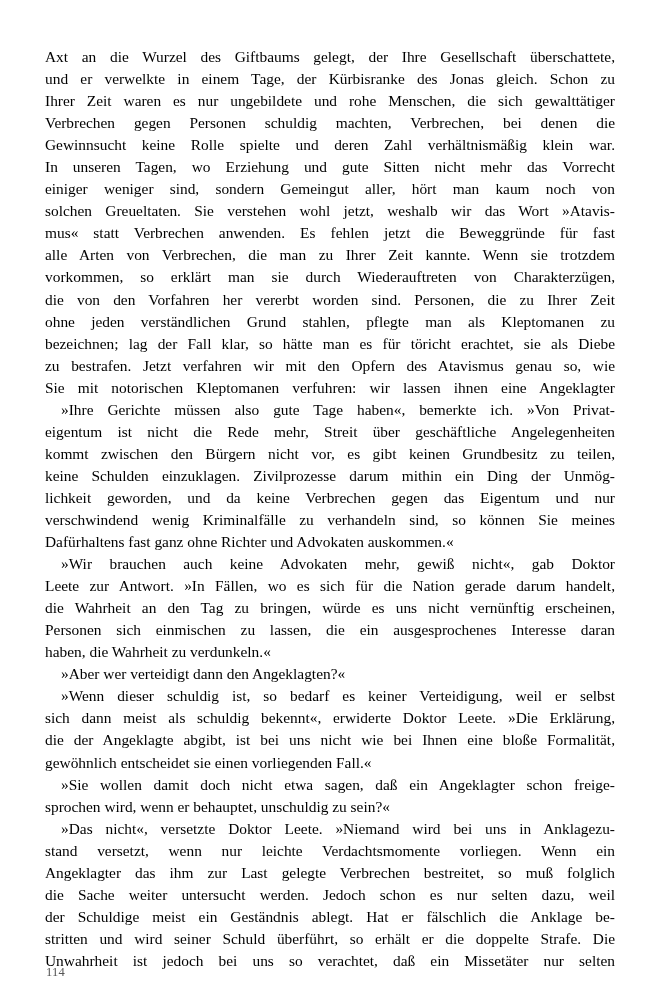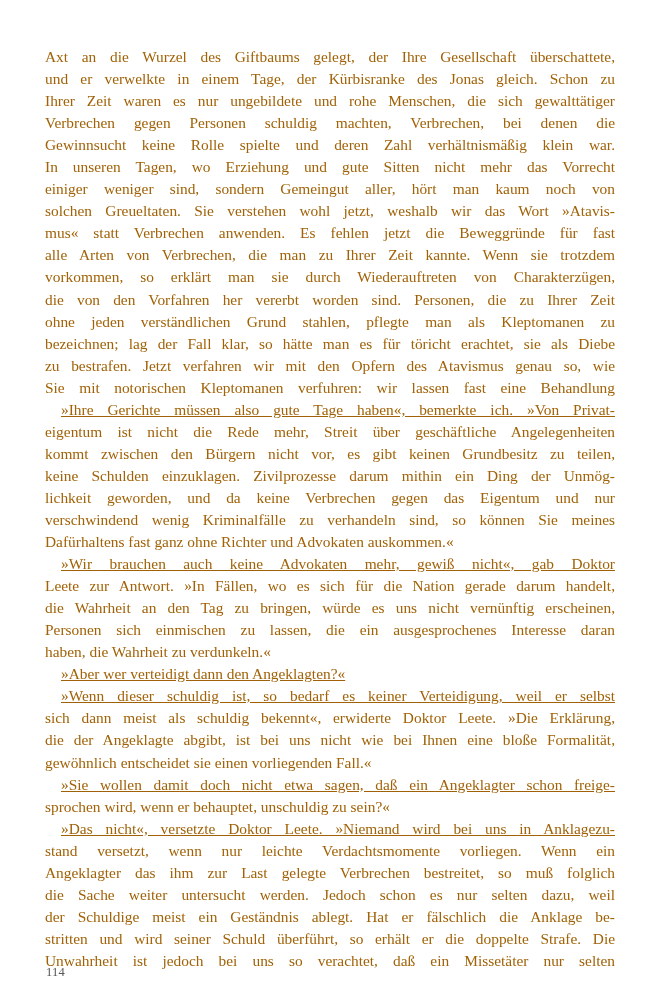--- a/index.html
+++ b/index.html
@@ -19,41 +19,40 @@
   .text-column {
     position: absolute;
     left: 45px;
     top: 46px;
     width: 570px;
   }
   .para {
     margin: 0;
     font-size: 15.4px;
     line-height: 22.05px;
-    color: #a16207;
+    color: #000000;
     text-align: left;
     -webkit-font-smoothing: antialiased;
   }
   
   .line {
     display: block;
     width: 100%;
     text-align: justify;
     text-align-last: justify;
     white-space: nowrap;
   }
   
   .line.flush {
     text-align: left;
     text-align-last: left;
   }
   
   .line.indent {
     text-indent: 16px;
-    text-decoration: underline;
   }
   .page-number {
     position: absolute;
     left: 46px;
     top: 929px;
     font-size: 12.5px;
     line-height: 14px;
     color: #555555;
     letter-spacing: 0.2px;
     margin-top: 36px;
@@ -74,21 +73,21 @@
         <span class="line">In unseren Tagen, wo Erziehung und gute Sitten nicht mehr das Vorrecht</span>
         <span class="line">einiger weniger sind, sondern Gemeingut aller, hört man kaum noch von</span>
         <span class="line">solchen Greueltaten. Sie verstehen wohl jetzt, weshalb wir das Wort »Atavis-</span>
         <span class="line">mus« statt Verbrechen anwenden. Es fehlen jetzt die Beweggründe für fast</span>
         <span class="line">alle Arten von Verbrechen, die man zu Ihrer Zeit kannte. Wenn sie trotzdem</span>
         <span class="line">vorkommen, so erklärt man sie durch Wiederauftreten von Charakterzügen,</span>
         <span class="line">die von den Vorfahren her vererbt worden sind. Personen, die zu Ihrer Zeit</span>
         <span class="line">ohne jeden verständlichen Grund stahlen, pflegte man als Kleptomanen zu</span>
         <span class="line">bezeichnen; lag der Fall klar, so hätte man es für töricht erachtet, sie als Diebe</span>
         <span class="line">zu bestrafen. Jetzt verfahren wir mit den Opfern des Atavismus genau so, wie</span>
-        <span class="line">Sie mit notorischen Kleptomanen verfuhren: wir lassen fast eine Behandlung</span>
+        <span class="line">Sie mit notorischen Kleptomanen verfuhren: wir lassen ihnen eine Angeklagter</span>
       </p>
       <p class="para">
         <span class="line indent">»Ihre Gerichte müssen also gute Tage haben«, bemerkte ich. »Von Privat-</span>
         <span class="line">eigentum ist nicht die Rede mehr, Streit über geschäftliche Angelegenheiten</span>
         <span class="line">kommt zwischen den Bürgern nicht vor, es gibt keinen Grundbesitz zu teilen,</span>
         <span class="line">keine Schulden einzuklagen. Zivilprozesse darum mithin ein Ding der Unmög-</span>
         <span class="line">lichkeit geworden, und da keine Verbrechen gegen das Eigentum und nur</span>
         <span class="line">verschwindend wenig Kriminalfälle zu verhandeln sind, so können Sie meines</span>
         <span class="line flush">Dafürhaltens fast ganz ohne Richter und Advokaten auskommen.«</span>
       </p>

